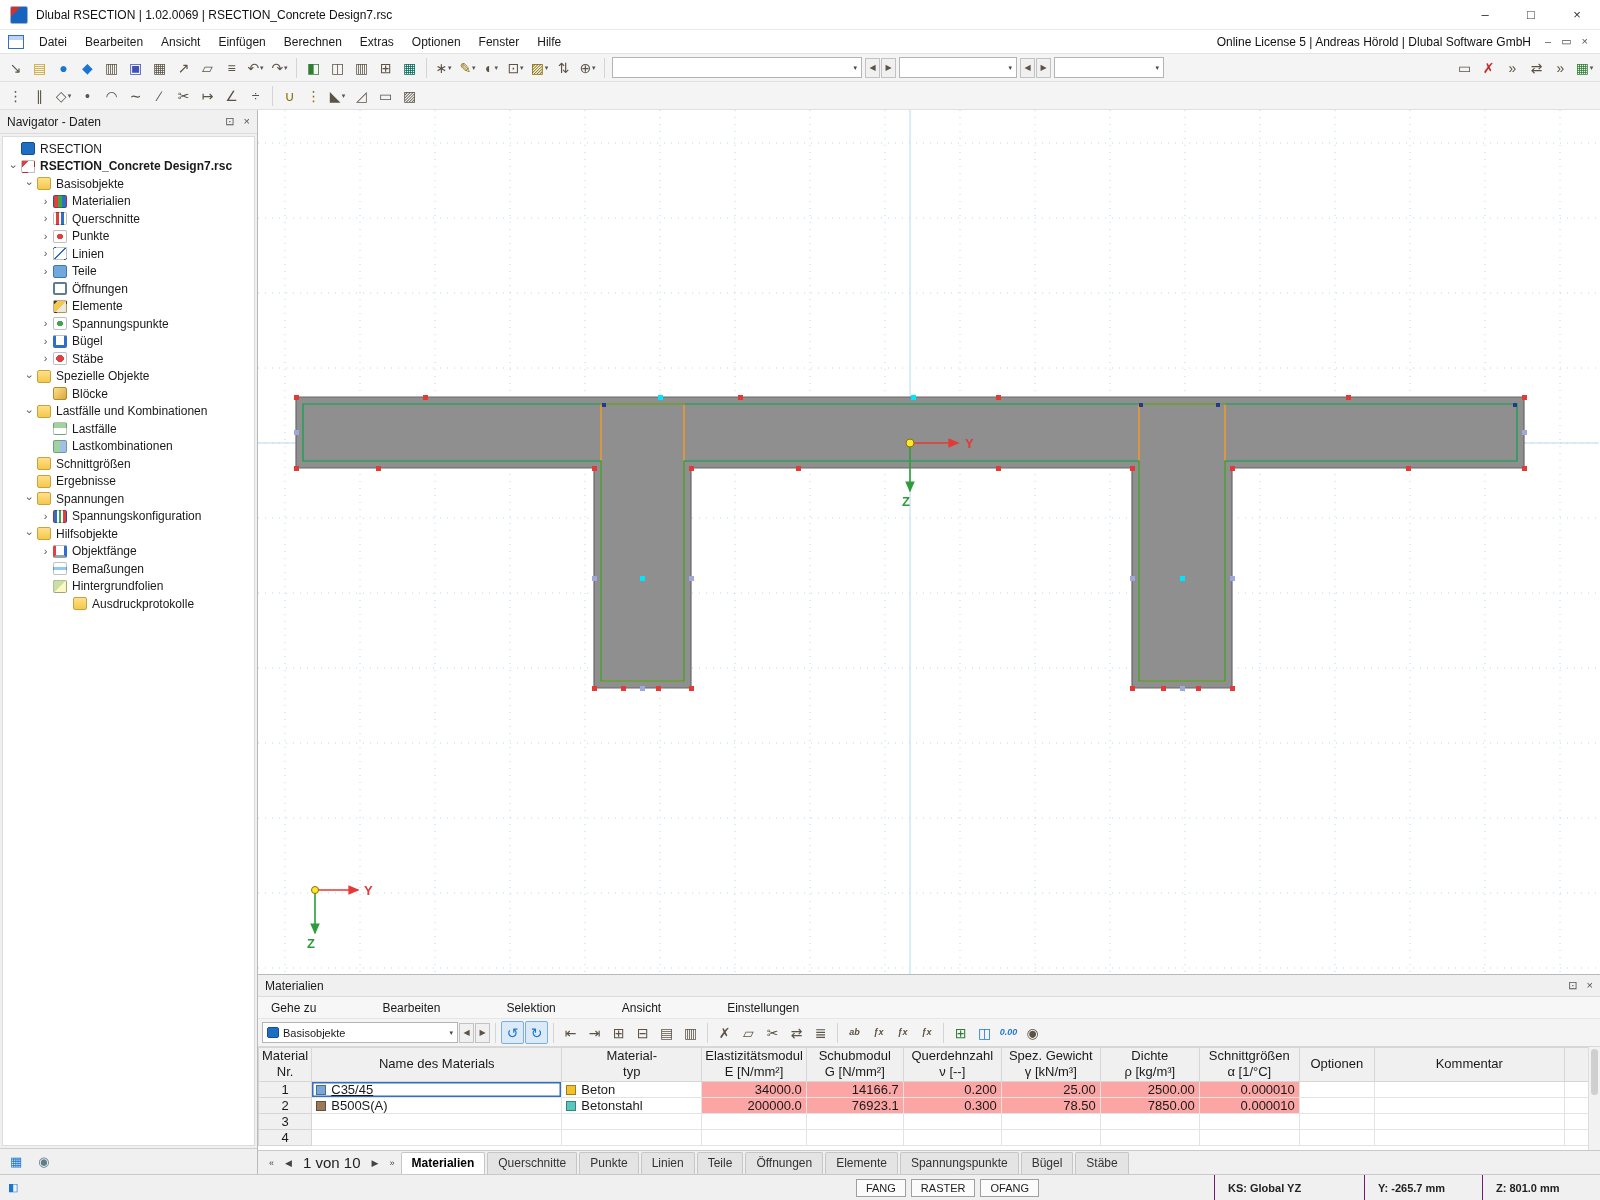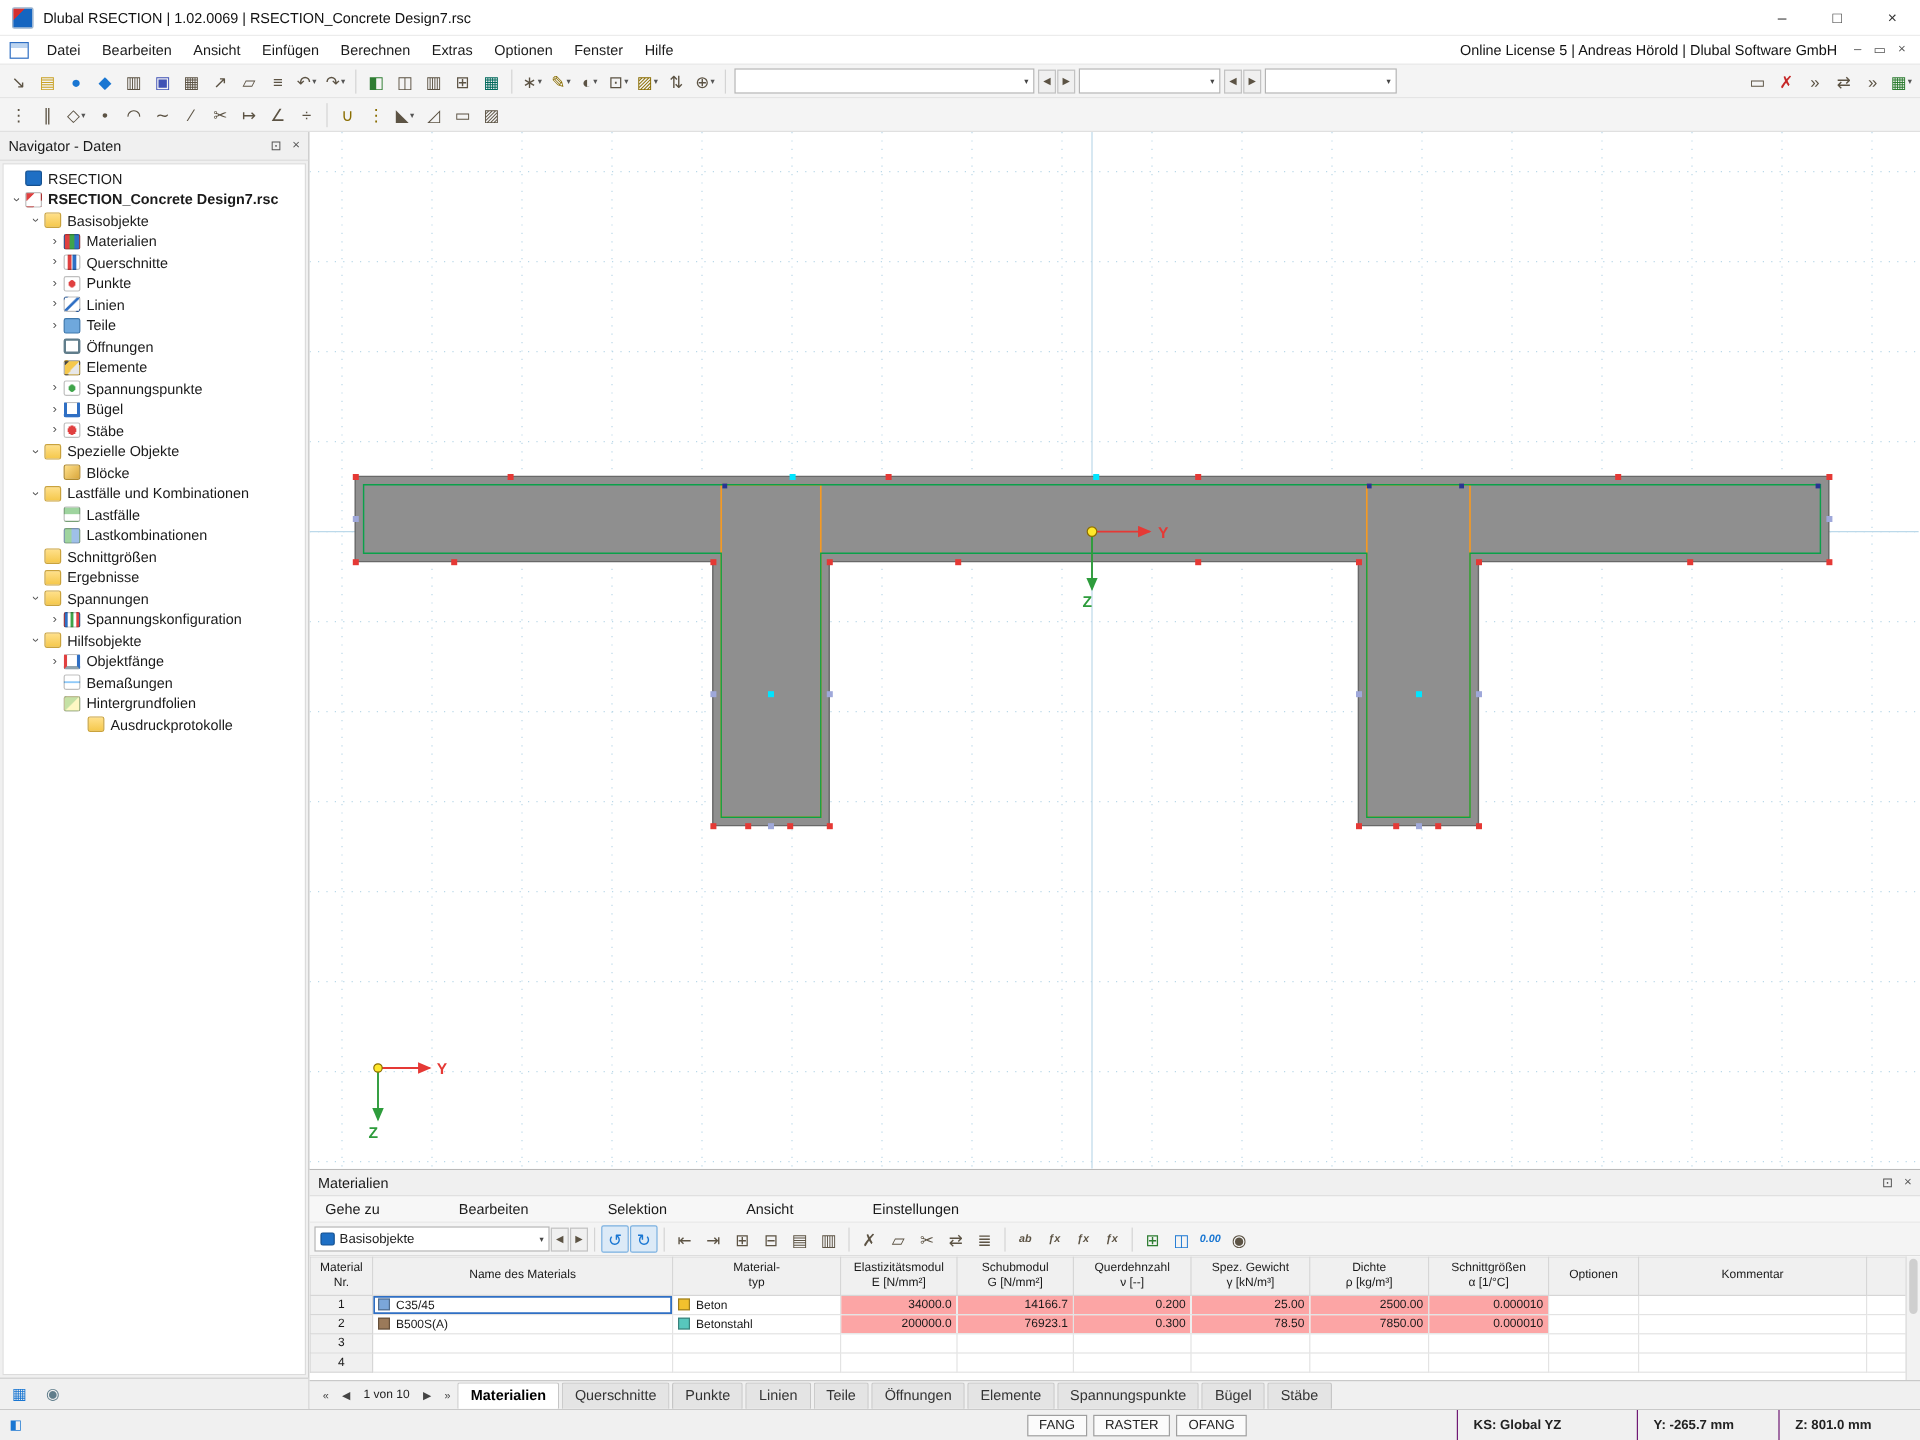--- a/index.html
+++ b/index.html
@@ -86,33 +86,33 @@
 
   
   .panel{height:200px;border-top:1px solid #b9b9b9;display:flex;flex-direction:column;background:#f0f0f0;}
   .panel-header{height:22px;display:flex;align-items:center;padding:0 7px;border-bottom:1px solid #dcdcdc;background:#f0f0f0;}
   .panel-menu{height:22px;display:flex;align-items:center;background:#f7f7f7;padding:0 4px;border-bottom:1px solid #e6e6e6;gap:48px;}
   .pmenu-item{padding:2px 9px;}
   .panel-toolbar{height:28px;display:flex;align-items:center;background:#f4f4f4;padding:0 4px;gap:1px;border-bottom:1px solid #d8d8d8;}
   .ptcombo{width:196px;height:21px;background:#fff;border:1px solid #b4b4b4;display:flex;align-items:center;padding:0 4px;font-size:11px;gap:4px;}
   .ptcombo .dd{margin-left:auto;font-size:7px;color:#444;}
   .table-wrap{flex:1;background:#fff;overflow:hidden;position:relative;}
-  table{border-collapse:collapse;table-layout:fixed;font-size:10px;}
+  table{border-collapse:collapse;table-layout:fixed;font-size:13px;}
   th{background:#f0f0f0;border:1px solid #d6d6d6;font-weight:normal;height:32px;padding:0 3px;text-align:center;vertical-align:middle;line-height:1.25;}
   td{border:1px solid #e3e3e3;height:16px;padding:0 4px;overflow:hidden;white-space:nowrap;}
   td.nr{background:#f0f0f0;text-align:center;border-color:#d6d6d6;}
   td.num{text-align:right;}
   td.val{background:#fca5a5;}
-  td.sel{box-shadow:inset 0 0 0 1.5px #2f6fc4;}
+  td.sel{box-shadow:inset 0 0 0 1.5px #2f6fc4;text-decoration:underline;}
   .swatch{display:inline-block;width:10px;height:10px;margin-right:5px;vertical-align:-1px;border:1px solid rgba(0,0,0,.35);}
   .vscroll{position:absolute;right:0;top:0;bottom:0;width:12px;background:#f2f2f2;border-left:1px solid #ddd;}
   .vscroll .thumb{margin:2px;height:46px;background:#cfcfcf;border-radius:4px;}
   .tabs-row{height:24px;display:flex;align-items:center;background:#f0f0f0;border-top:1px solid #c9c9c9;padding-left:5px;}
   .pn{min-width:17px;height:18px;display:inline-flex;align-items:center;justify-content:center;font-size:9px;color:#444;border:1px solid transparent;}
-  .page-label{font-size:10px;margin:0 6px;color:#222;}
+  .page-label{font-size:15px;margin:0 6px;color:#222;}
   .tab{padding:3px 10px 4px;font-size:12px;border:1px solid #c6c6c6;border-bottom:none;background:#e4e4e4;
     margin-right:2px;border-radius:2px 2px 0 0;color:#333;}
   .tab.active{background:#fff;font-weight:bold;color:#000;}
 
   
   .statusbar{height:26px;background:#f0f0f0;border-top:1px solid #c9c9c9;display:flex;align-items:center;padding:0 8px;font-size:11px;color:#222;}
   .sb-toggle{border:1px solid #9f9f9f;background:#fbfbfb;padding:2px 9px;margin-right:5px;font-size:11px;}
   .sb-cell{border-left:1px solid #701a75;padding:0 13px;height:100%;display:flex;align-items:center;white-space:nowrap;font-weight:bold;}
   .spacer{flex:1;}
 </style>

